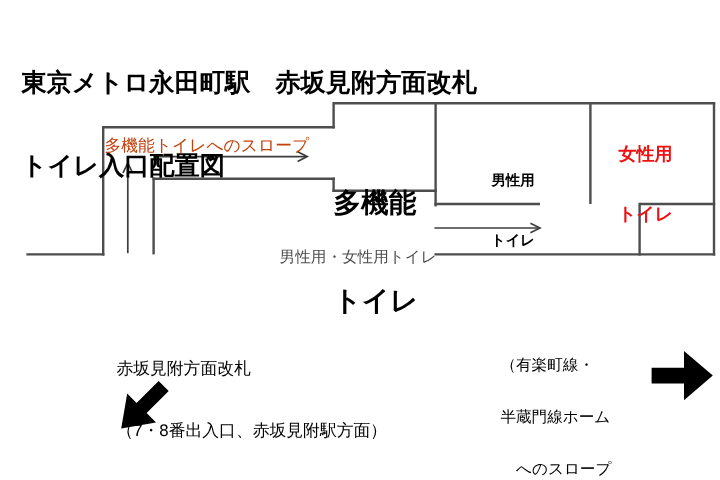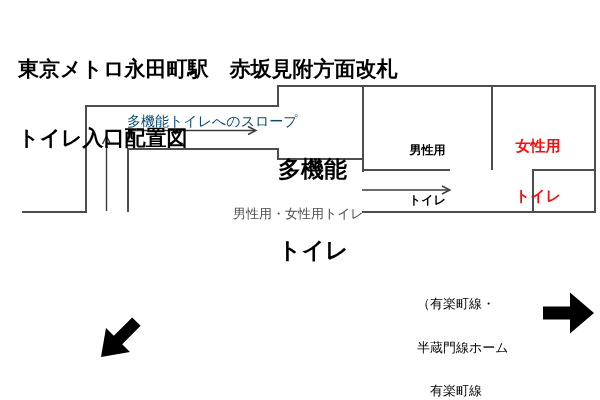--- a/index.html
+++ b/index.html
@@ -1,27 +1,27 @@
 <!DOCTYPE html>
 <html><head>
 <meta charset="utf-8">
 <style>
   html,body{margin:0;padding:0;}
   body{width:600px;height:400px;background:#ffffff;overflow:hidden;
        font-family:"Liberation Sans","DejaVu Sans",sans-serif;}
-  .page{position:relative;width:484px;height:400px;background:#fff;font-family:Liberation Serif, serif;}
+  .page{position:relative;width:484px;height:400px;background:#fff;}
   .plan-svg{position:absolute;left:0;top:0;width:600px;height:400px;}
   .lbl{position:absolute;white-space:pre;color:#000;}
   .title{left:18px;top:12px;font-size:21px;font-weight:bold;line-height:23px;color:#000;}
-  .lbl-multi-slope{left:87px;top:113px;font-size:14px;color:#0c4a6e;padding-left:40px;}
+  .lbl-multi-slope{left:87px;top:113px;font-size:14px;color:#c2410c;}
   .lbl-multi{left:278px;top:102px;width:86px;text-align:left;
              font-size:23px;font-weight:bold;line-height:27px;color:#000;}
   .lbl-mens{left:363px;top:109px;width:129px;text-align:center;
             font-size:12px;font-weight:bold;line-height:16.5px;color:#000000;}
-  .lbl-womens{left:490px;top:105px;width:96px;text-align:center;
+  .lbl-womens{left:490px;top:88px;width:96px;text-align:center;
               font-size:15px;font-weight:bold;line-height:16.5px;color:#ee1111;}
   .lbl-mw-slope{left:233px;top:174px;font-size:13px;line-height:16px;color:#4d4d4d;}
   .lbl-gate{left:97px;top:265px;font-size:14px;line-height:17px;color:#000;}
   .lbl-platform{left:417px;top:268px;font-size:13px;line-height:14.5px;color:#000;}
 </style>
 </head>
 <body>
 
 <div class="page">
 
@@ -77,22 +77,26 @@
 
   <div class="lbl lbl-womens">
     <div>女性用</div>
     <div>トイレ</div>
   </div>
 
   <div class="lbl lbl-mw-slope">
     <div>男性用・女性用トイレ</div>
   </div>
 
+  <div class="lbl lbl-gate">
+    <div>赤坂見附方面改札</div>
+    <div>（7・8番出入口、赤坂見附駅方面）</div>
+  </div>
 
   <div class="lbl lbl-platform">
     <div>（有楽町線・</div>
     <div>半蔵門線ホーム</div>
-    <div>　有楽町線</div>
+    <div>　へのスロープ</div>
     
     
   </div>
 
 </div>
 
 </body></html>

